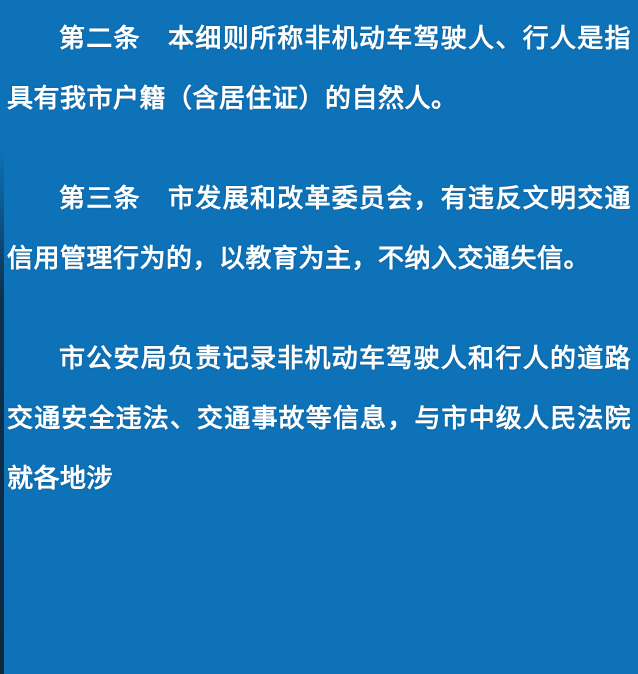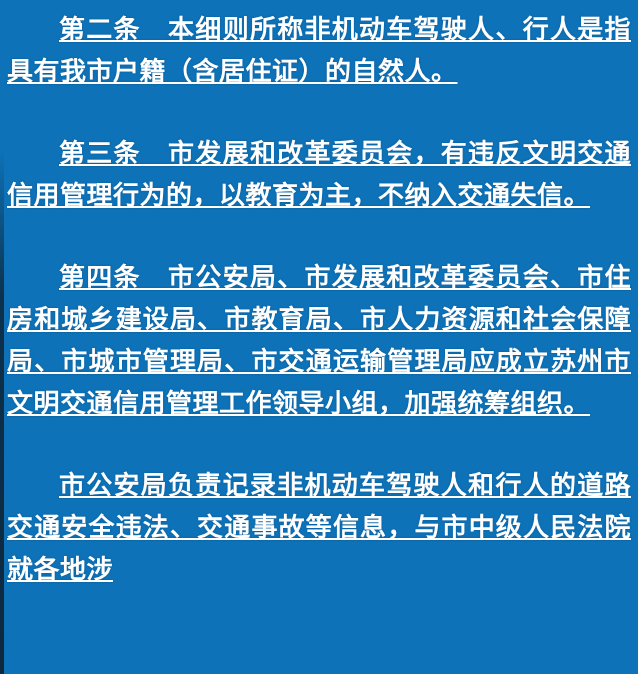--- a/index.html
+++ b/index.html
@@ -17,23 +17,22 @@
     position: relative;
     width: 638px;
     height: 674px;
     background: #0d72b8;
     box-sizing: border-box;
     padding: 8px 7px 0 7px;
     font-family: "Liberation Sans", "DejaVu Sans", sans-serif;
     font-weight: bold;
     color: #ffffff;
     font-size: 26px;
-    line-height: 42px;
+    line-height: 60px;
     letter-spacing: 0.5px;
-    text-decoration: underline;
   }
   .page p {
     margin: 0 0 40px 0;
     text-indent: 2em;
     text-align: justify;
     text-justify: inter-ideograph;
     
     text-shadow: 0 0 2px rgba(10, 40, 70, 0.35);
   }
   .page p.clipped {
@@ -54,18 +53,17 @@
 </style>
 </head>
 <body>
 
 <div class="page">
   <p>第二条　本细则所称非机动车驾驶人、行人是指具有我市户籍（含居住证）的自然人。</p>
 
 
   <p>第三条　市发展和改革委员会，有违反文明交通信用管理行为的，以教育为主，不纳入交通失信。</p>
 
-  <p>第四条　市公安局、市发展和改革委员会、市住房和城乡建设局、市教育局、市人力资源和社会保障局、市城市管理局、市交通运输管理局应成立苏州市文明交通信用管理工作领导小组，加强统筹组织。</p>
 
   <p class="clipped">市公安局负责记录非机动车驾驶人和行人的道路交通安全违法、交通事故等信息，与市中级人民法院就各地涉</p>
 
   <div class="edge-shadow"></div>
 </div>
 
 </body></html>

